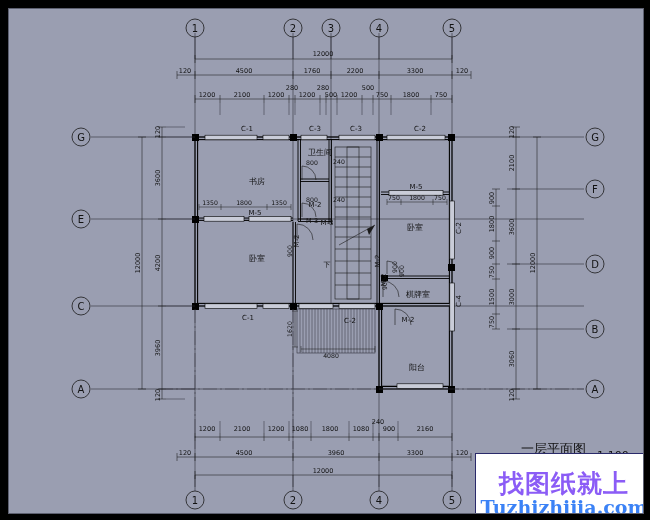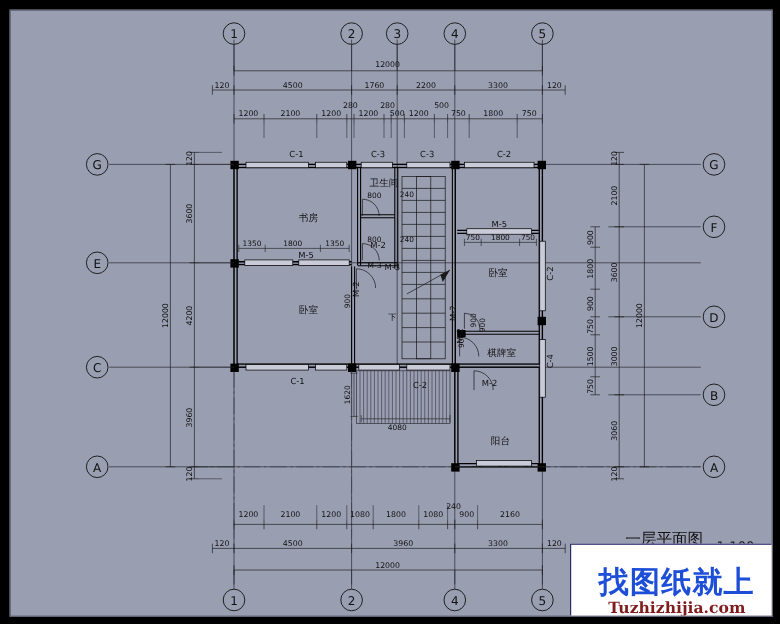--- a/index.html
+++ b/index.html
@@ -15,23 +15,23 @@
     border:1px solid #5d6070;
     overflow:hidden;
   }
   svg{position:absolute;left:0;top:0;}
   .wm{
     position:absolute;left:466px;top:444px;width:176px;height:64px;
     background:#ffffff;border:1px solid #2a2a6a;
     display:flex;flex-direction:column;align-items:center;justify-content:center;
     line-height:1;
   }
-  .wm .cn{font-size:25px;font-weight:bold;color:#1d4ed8;letter-spacing:1px;
-    font-family:Liberation Mono, monospace;margin-top:16px;}
-  .wm .en{font-size:13px;font-weight:bold;color:#7f1d1d;margin-top:2px;
+  .wm .cn{font-size:25px;font-weight:bold;color:#8b5cf6;letter-spacing:1px;
+    font-family:Liberation Serif, serif;margin-top:16px;}
+  .wm .en{font-size:19px;font-weight:bold;color:#3b82f6;margin-top:2px;
     font-family:"DejaVu Serif","Liberation Serif",serif;}
   text{font-family:"DejaVu Sans","Liberation Sans",sans-serif;}
 </style>
 </head>
 <body>
 
 <div id="root">
   <div id="canvas">
 
     <svg width="634" height="504" viewBox="0 0 634 504">

